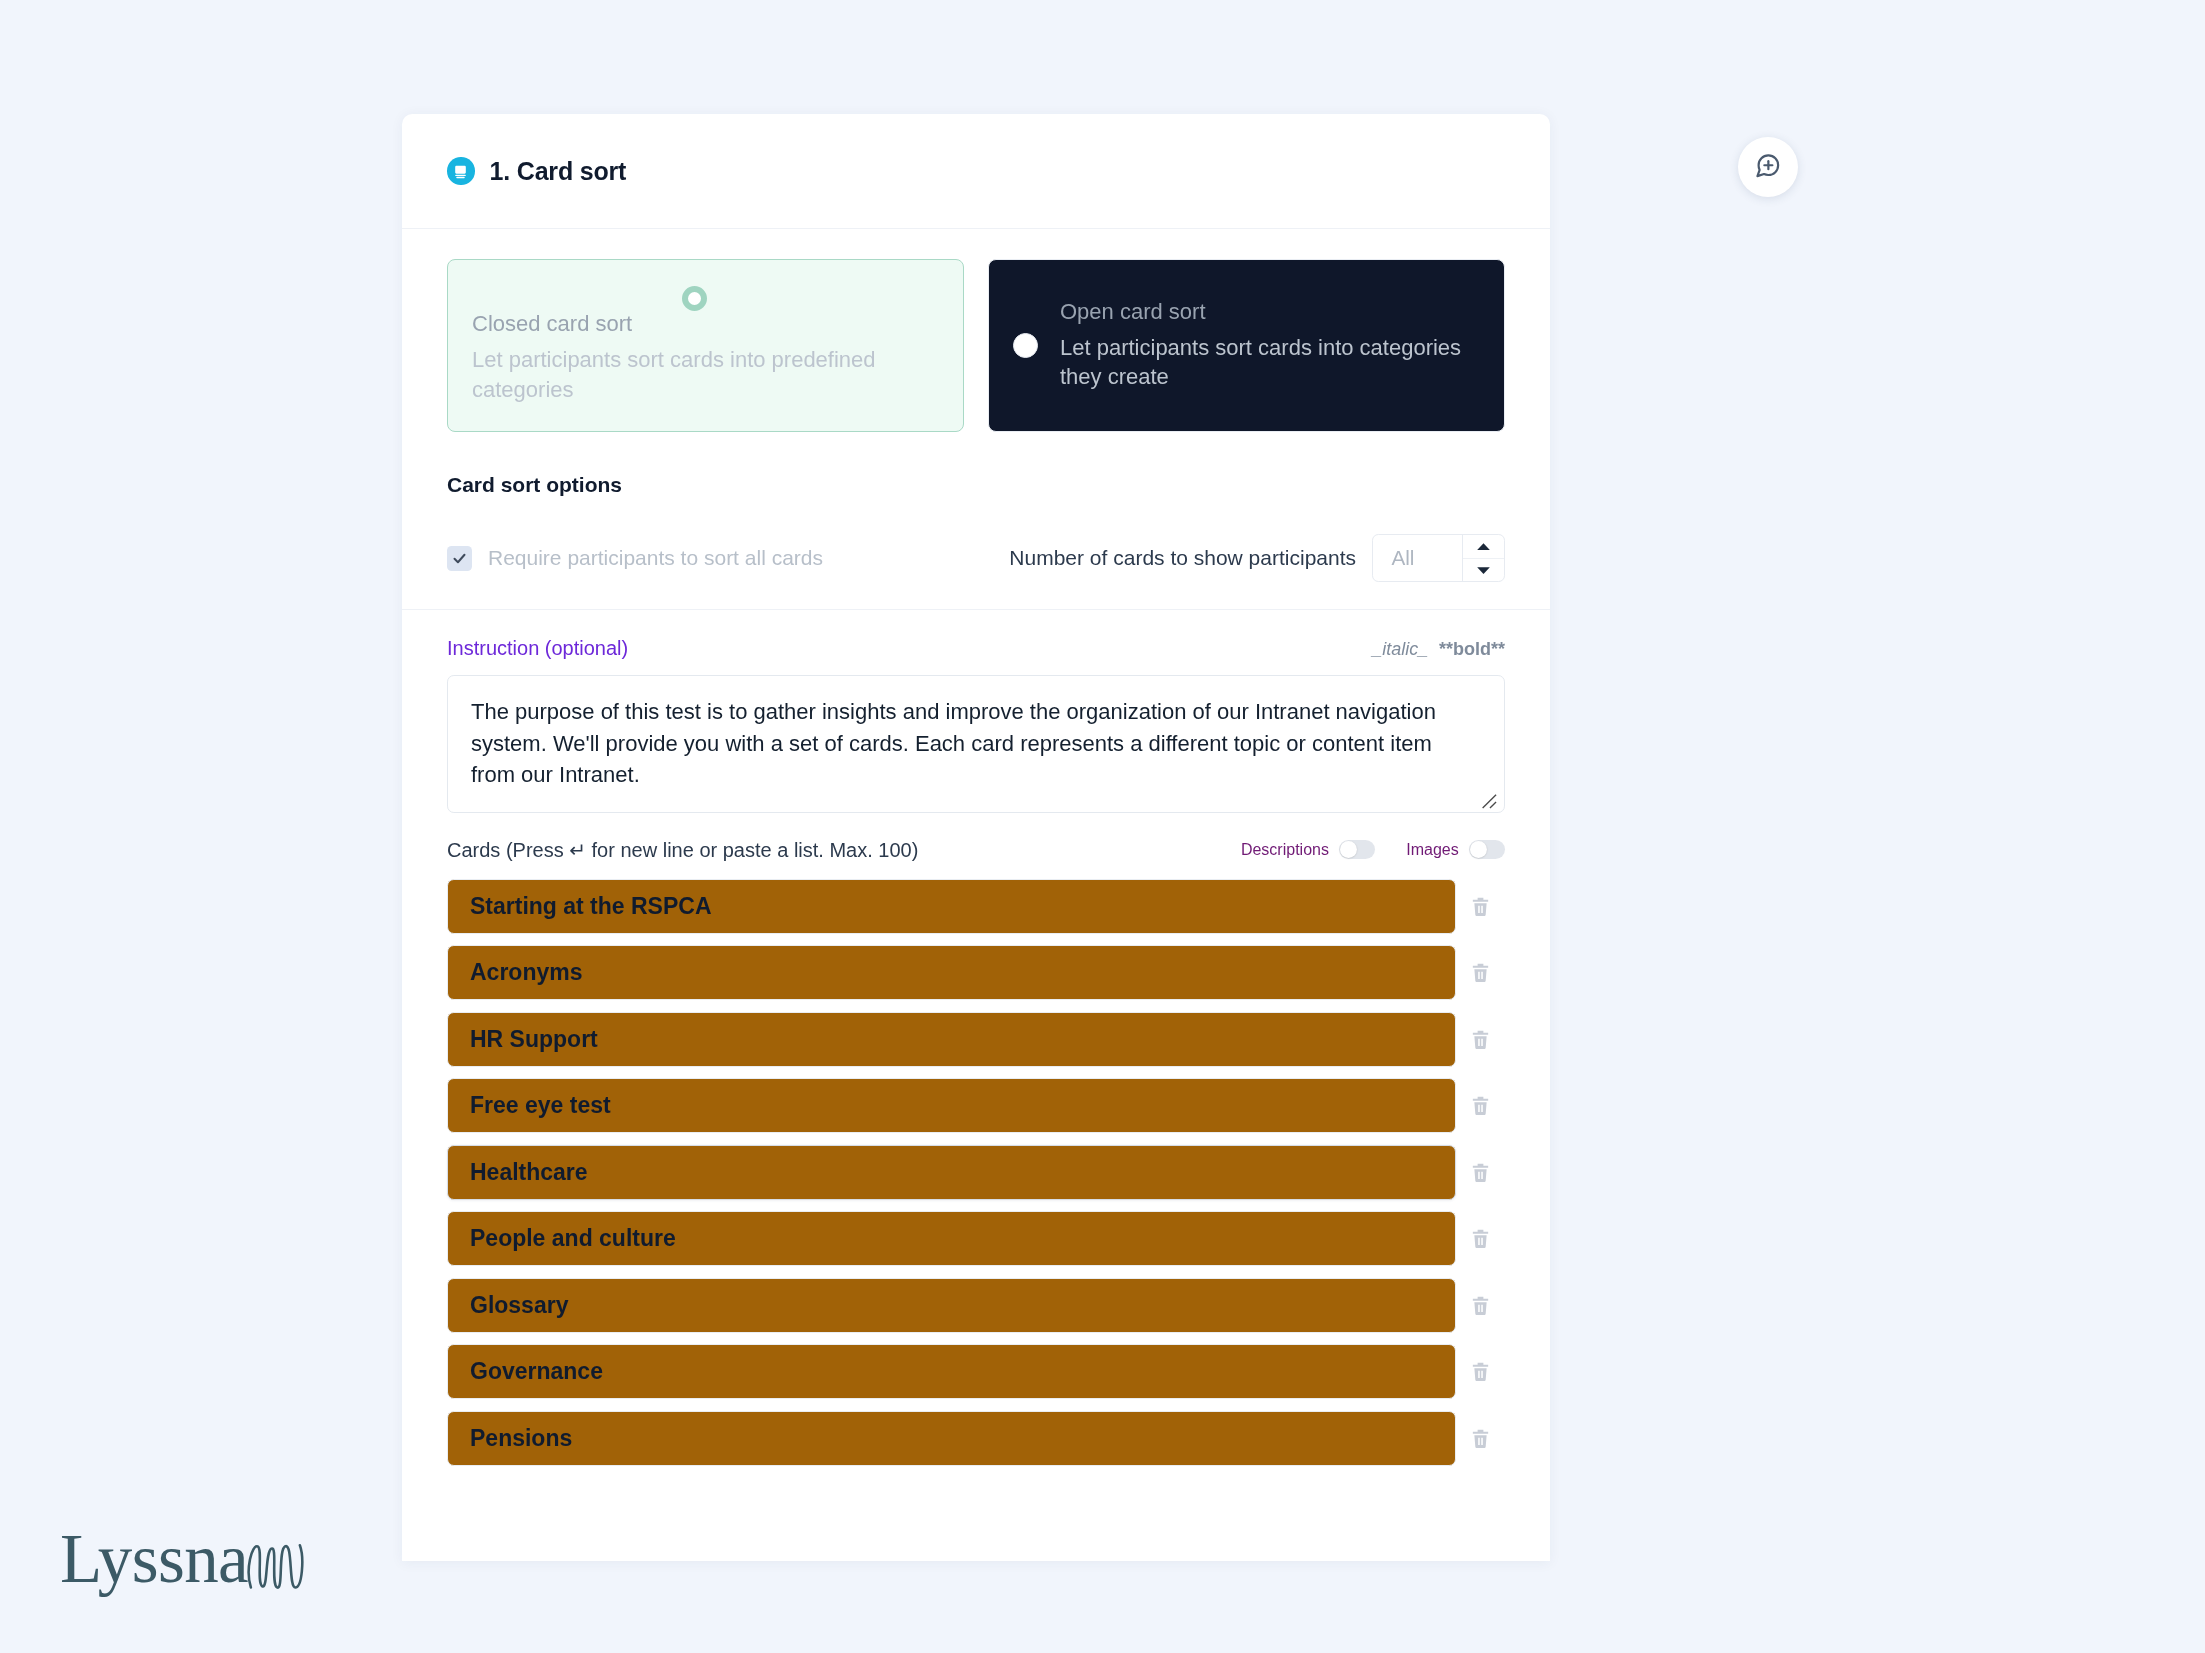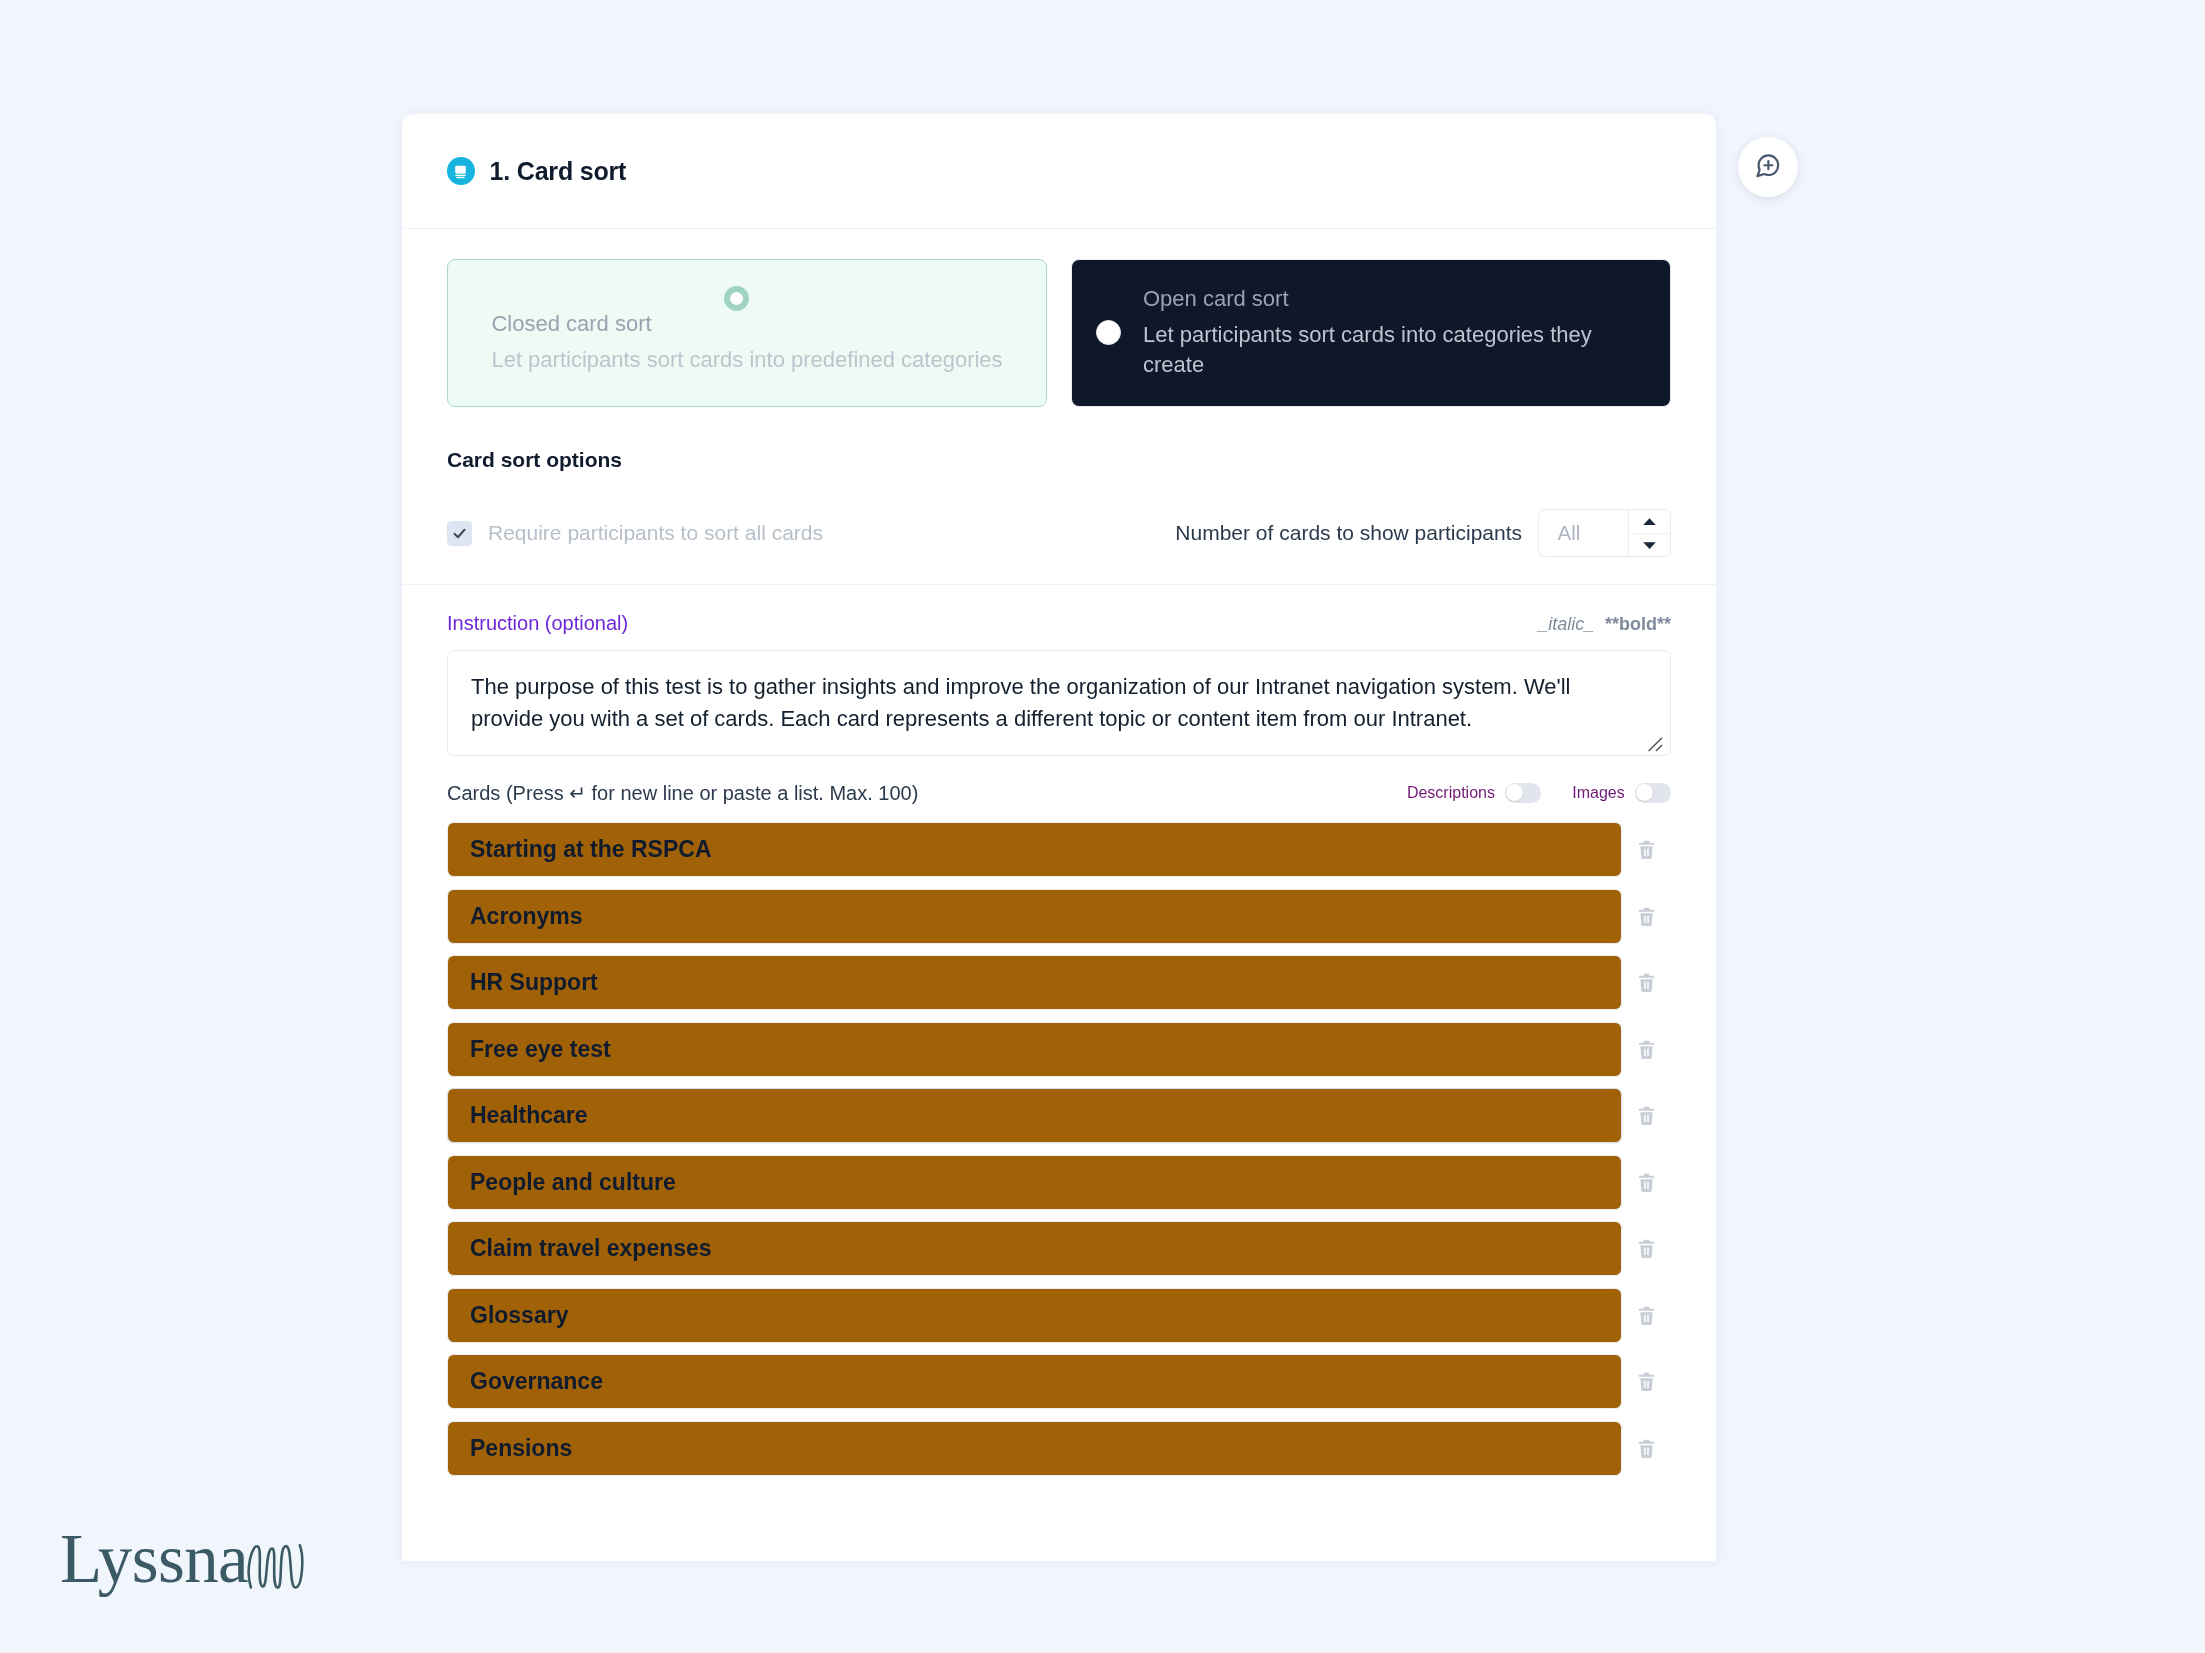--- a/index.html
+++ b/index.html
@@ -17,21 +17,21 @@
     width: 2205px;
     height: 1654px;
     background: #f1f5fc;
   }
 
   
   .panel {
     position: absolute;
     left: 402px;
     top: 114px;
-    width: 1314px;
+    width: 1148px;
     height: 1447px;
     background: #ffffff;
     border-radius: 10.3px 10.3px 0 0;
     box-shadow: 0 1.1px 12.6px rgba(30, 50, 90, 0.055);
     overflow: hidden;
   }
 
   
   .panel-header {
     height: 115px;
@@ -469,29 +469,20 @@
           <div class="card-row">
             <div class="card-input">People and culture</div>
             <div class="trash">
               <svg width="23" height="23" viewBox="0 0 24 24" fill="#c8cdd6">
                 <path d="M9 2.8h6v2.1h5v2.2H4V4.9h5V2.8z"></path>
                 <path d="M5.6 8.5h12.8l-1 12.1c-.06.8-.74 1.4-1.54 1.4H8.14c-.8 0-1.48-.6-1.54-1.4L5.6 8.5zm4 2.6v7.6h1.6v-7.6H9.6zm3.2 0v7.6h1.6v-7.6h-1.6z"></path>
               </svg>
             </div>
           </div>
           <div class="card-row">
-            <div class="card-input">Claim travel expenses</div>
-            <div class="trash">
-              <svg width="23" height="23" viewBox="0 0 24 24" fill="#c8cdd6">
-                <path d="M9 2.8h6v2.1h5v2.2H4V4.9h5V2.8z"></path>
-                <path d="M5.6 8.5h12.8l-1 12.1c-.06.8-.74 1.4-1.54 1.4H8.14c-.8 0-1.48-.6-1.54-1.4L5.6 8.5zm4 2.6v7.6h1.6v-7.6H9.6zm3.2 0v7.6h1.6v-7.6h-1.6z"></path>
-              </svg>
-            </div>
-          </div>
-          <div class="card-row">
             <div class="card-input">Glossary</div>
             <div class="trash">
               <svg width="23" height="23" viewBox="0 0 24 24" fill="#c8cdd6">
                 <path d="M9 2.8h6v2.1h5v2.2H4V4.9h5V2.8z"></path>
                 <path d="M5.6 8.5h12.8l-1 12.1c-.06.8-.74 1.4-1.54 1.4H8.14c-.8 0-1.48-.6-1.54-1.4L5.6 8.5zm4 2.6v7.6h1.6v-7.6H9.6zm3.2 0v7.6h1.6v-7.6h-1.6z"></path>
               </svg>
             </div>
           </div>
           <div class="card-row">
             <div class="card-input">Governance</div>

